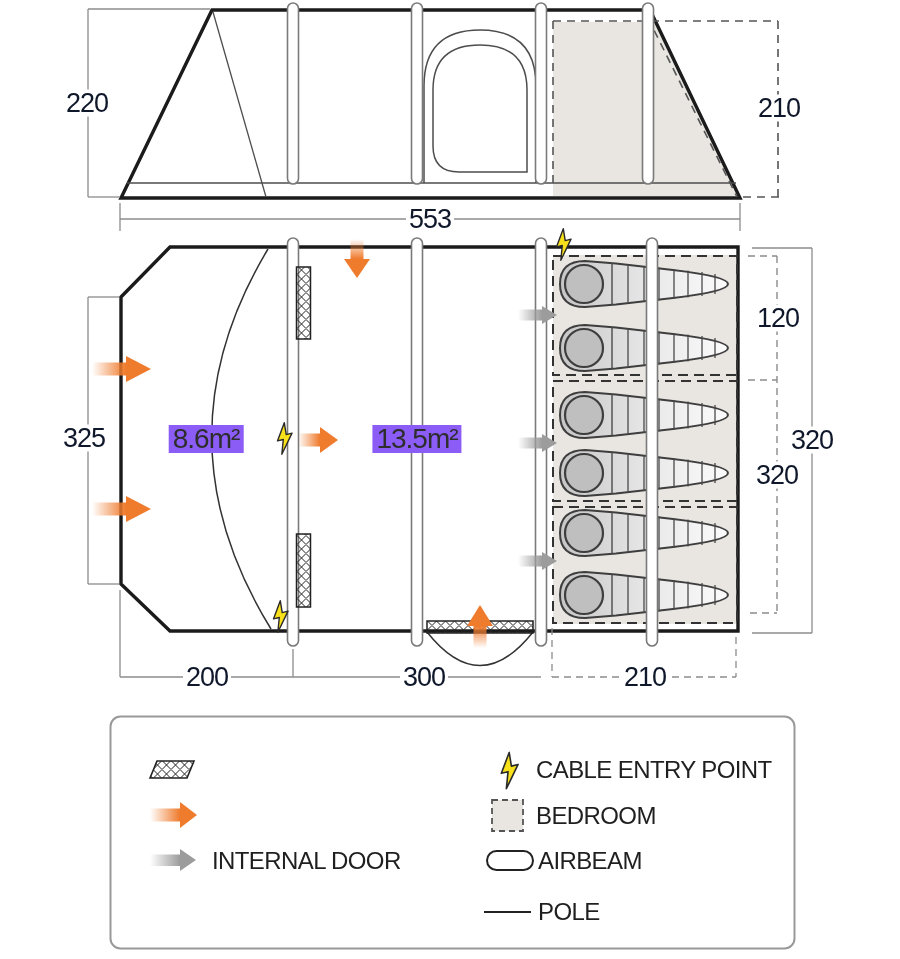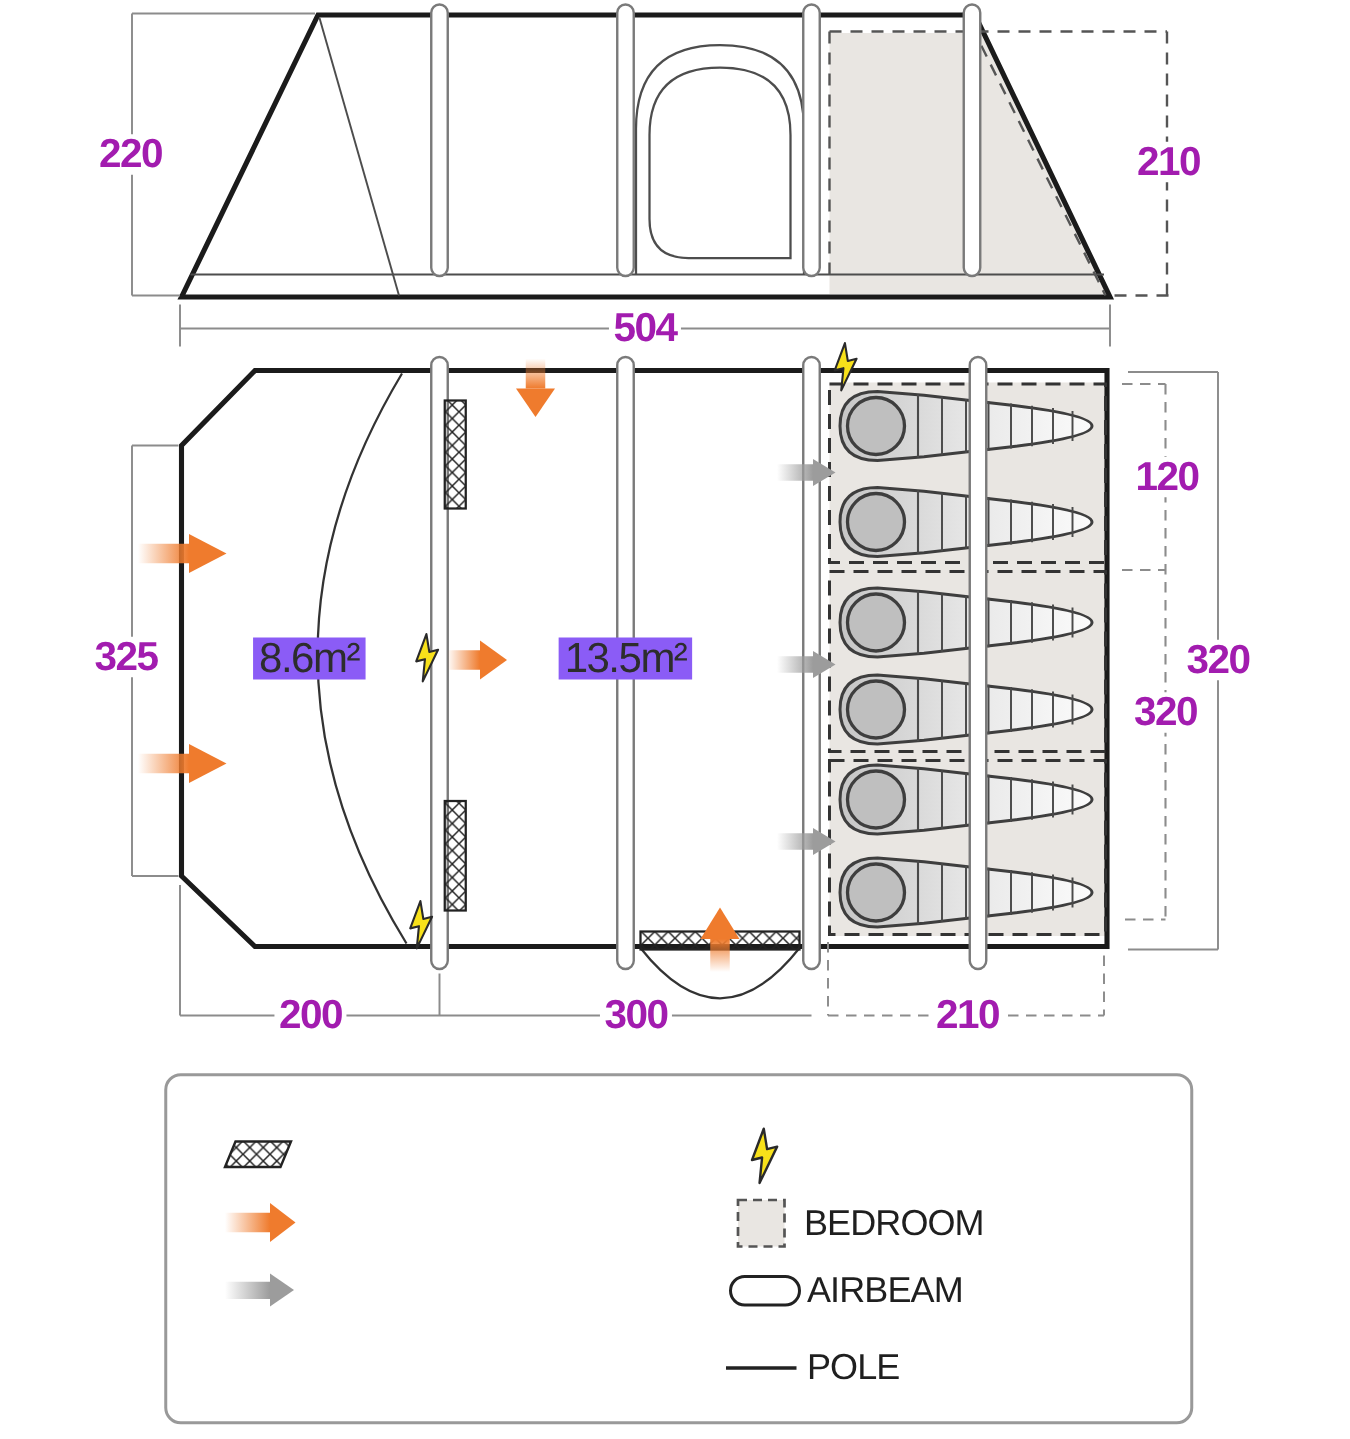--- a/index.html
+++ b/index.html
@@ -3,22 +3,22 @@
 <meta charset="utf-8">
 <style>
   html,body{margin:0;padding:0;background:#fff;}
   .stage{
     position:relative;width:900px;height:959px;background:#fff;
     font-family:"Liberation Sans",sans-serif;overflow:hidden;
   }
   .stage svg{position:absolute;left:0;top:0;}
   .dim{
     position:absolute;transform:translate(-50%,-50%);
-    font-size:27px;letter-spacing:-1px;color:#a21caf;
-    background:#fff;padding:0 3px;white-space:nowrap;line-height:1;font-weight:bold;
+    font-size:27px;letter-spacing:-1px;color:#0f172a;
+    background:#fff;padding:0 3px;white-space:nowrap;line-height:1;
   }
   .area{
     position:absolute;transform:translate(-50%,-50%);
     font-size:28px;letter-spacing:-1px;color:#2d2d2d;
     background:#8b5cf6;padding:0 4px;white-space:nowrap;line-height:1;
   }
   .leg{
     position:absolute;transform:translateY(-50%);
     font-size:24px;letter-spacing:-0.6px;color:#1f1f1f;white-space:nowrap;line-height:1;
   }
@@ -246,31 +246,33 @@
       <polygon points="180,849 196,860 180,871" fill="#9c9c9c"></polygon>
     </g>
     <rect x="487" y="851" width="46" height="19" rx="9.5" fill="#fff" stroke="#222" stroke-width="2"></rect>
 
     <line x1="484" y1="912" x2="531" y2="912" stroke="#222" stroke-width="2.2"></line>
   </g>
 </svg>
 
   <div class="dim" style="left:87px;top:103px">220</div>
   <div class="dim" style="left:779px;top:108px">210</div>
-  <div class="dim" style="left:430px;top:219px">504</div>
+  <div class="dim" style="left:430px;top:219px">553</div>
 
   <div class="dim" style="left:84px;top:438px">325</div>
   <div class="area" style="left:206px;top:439px">8.6m²</div>
   <div class="area" style="left:417px;top:439px">13.5m²</div>
 
   <div class="dim" style="left:778px;top:318px">120</div>
   <div class="dim" style="left:812px;top:440px">320</div>
   <div class="dim" style="left:777px;top:475px">320</div>
 
   <div class="dim" style="left:207px;top:677px">200</div>
   <div class="dim" style="left:424px;top:677px">300</div>
   <div class="dim" style="left:645px;top:677px">210</div>
 
+  <div class="leg" style="left:536px;top:770px">CABLE ENTRY POINT</div>
   <div class="leg" style="left:536px;top:816px">BEDROOM</div>
+  <div class="leg" style="left:212px;top:861px">INTERNAL DOOR</div>
   <div class="leg" style="left:538px;top:861px">AIRBEAM</div>
   <div class="leg" style="left:538px;top:912px">POLE</div>
 
 </div>
 
 </body></html>

